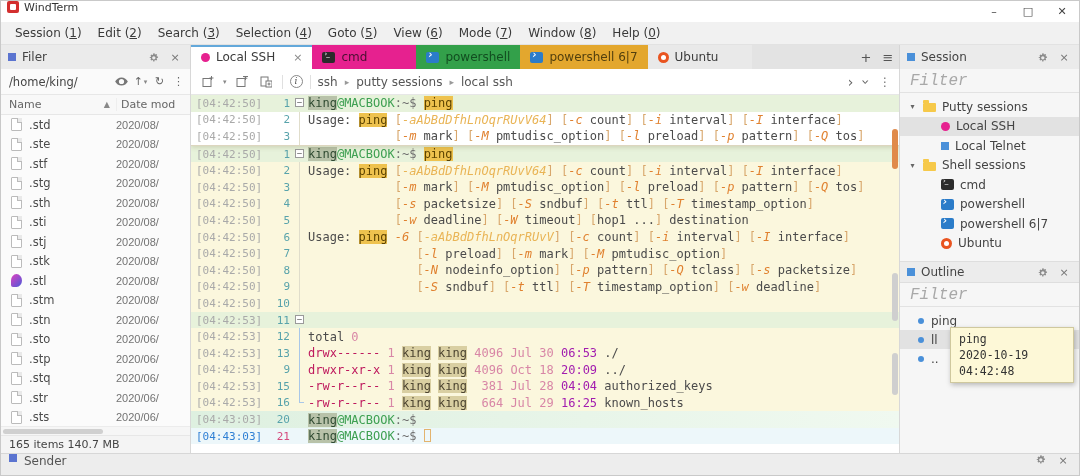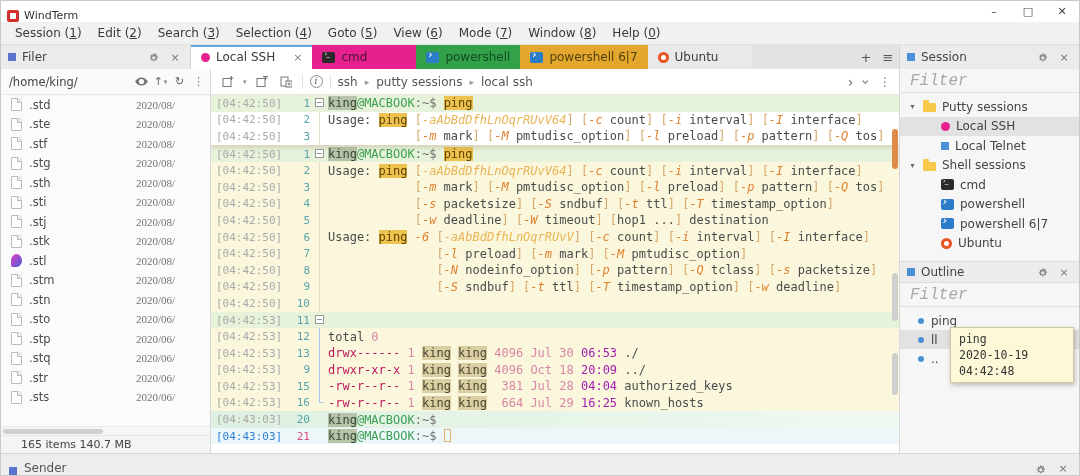--- a/index.html
+++ b/index.html
@@ -1,21 +1,21 @@
 <!DOCTYPE html>
 <html><head>
 <meta charset="utf-8">
 <style>
   *{margin:0;padding:0;box-sizing:border-box}
   html,body{width:1080px;height:476px;overflow:hidden}
   body{font-family:"DejaVu Sans",sans-serif;background:#fff;color:#333;position:relative}
   .app{width:1080px;height:476px;display:flex;flex-direction:column;border:1px solid #c9c9c9;background:#fff}
 
   
-  .titlebar{height:21px;display:flex;align-items:flex-end;background:#fff;padding-left:6px;flex:none}
+  .titlebar{height:21px;display:flex;align-items:flex-start;background:#fff;padding-left:6px;flex:none}
   .logo{width:12px;height:12px;background:#d32f2f;border-radius:2px;position:relative;margin-right:5px;flex:none}
   .logo::after{content:"";position:absolute;left:3px;top:3px;width:6px;height:6px;background:#fff;border-radius:1px}
   .wtitle{font-size:11px;color:#333}
   .wbtns{margin-left:auto;display:flex;height:100%}
   .wbtn{width:34px;display:flex;align-items:center;justify-content:center;font-size:11px;color:#444}
 
   
   .menubar{height:23px;background:#f1f1f1;border-bottom:1px solid #e2e2e2;display:flex;align-items:center;padding-left:6px;font-size:12px;color:#3a3a3a;flex:none}
   .mitem{padding:2px 8px;white-space:nowrap}
   .mitem u{text-decoration:underline}
@@ -45,40 +45,40 @@
   .ticon-ubuntu{width:11px;height:11px;border-radius:50%;background:#e95420;position:relative}
   .ticon-ubuntu::after{content:"";position:absolute;inset:3px;background:#fff;border-radius:50%}
   .ticon-folder{width:13px;height:9px;background:#f6c94a;border-radius:1px;position:relative;margin-top:2px}
   .ticon-folder::before{content:"";position:absolute;top:-3px;left:0;width:6px;height:3px;background:#f6c94a;border-radius:1px 1px 0 0}
   .ticon-dot-blue{width:6px;height:6px;border-radius:50%;background:#4a90d9}
 
   
   .mainrow{display:flex;flex:1;min-height:0}
 
   
-  .filer{width:210px;flex:none;border-right:1px solid #d8d8d8;display:flex;flex-direction:column;background:#fbfbfb}
+  .filer{width:190px;flex:none;border-right:1px solid #d8d8d8;display:flex;flex-direction:column;background:#fbfbfb}
   .pathbar{height:26px;display:flex;align-items:center;padding:0 3px 0 8px;border-bottom:1px solid #e7e7e7;background:#fafafa;gap:2px}
   .pathbar input{flex:1;min-width:0;border:0;background:transparent;font-family:"DejaVu Sans",sans-serif;font-size:11.5px;color:#444}
   .pico{width:17px;text-align:center;color:#666;font-size:11px;flex:none;display:flex;align-items:center;justify-content:center;gap:1px}
   .caret{font-size:7px;color:#888}
   .fhdr{height:20px;display:flex;align-items:center;font-size:11px;color:#666;border-bottom:1px solid #e7e7e7;background:#f8f8f8}
   .fhdr .c1{flex:1;padding-left:8px;display:flex;align-items:center;gap:4px}
   .fhdr .c2{width:74px;border-left:1px solid #eee;padding-left:4px}
   .sort{font-size:8px;color:#888;margin-left:auto;margin-right:6px}
   .flist{flex:1;overflow:hidden}
   .frow{height:19.5px;display:flex;align-items:center;font-size:12px;color:#555}
   .ficon{width:11px;height:13px;background:#fff;border:1px solid #bbb;border-radius:1px;position:relative;margin:0 7px 0 10px;flex:none}
   .ficon::after{content:"";position:absolute;top:-1px;right:-1px;width:4px;height:4px;background:#e9e9e9;border-left:1px solid #bbb;border-bottom:1px solid #bbb}
   .ficon.stl{background:linear-gradient(135deg,#e040c0,#4a5ad9);border:none;border-radius:50% 50% 50% 2px}
   .ficon.stl::after{display:none}
   .fname{flex:1;font-size:11.5px;color:#4c4c4c}
-  .fdate{width:74px;color:#737373;font-size:11px;font-family:Liberation Serif, serif}
+  .fdate{width:74px;color:#737373;font-size:11px;font-family:Liberation Sans, sans-serif}
   .hscroll{height:9px;border-top:1px solid #ececec;background:#f6f6f6;position:relative;flex:none}
   .hthumb{position:absolute;left:2px;top:2px;width:100px;height:5px;background:#d0d0d0;border-radius:3px}
-  .fstatus{height:18px;display:flex;align-items:center;padding-left:20px;font-size:11px;color:#444;background:#f4f4f4;border-top:1px solid #e7e7e7;flex:none}
+  .fstatus{height:18px;display:flex;align-items:center;padding-left:8px;font-size:11px;color:#444;background:#f4f4f4;border-top:1px solid #e7e7e7;flex:none}
 
   
   .terminal{flex:1;min-width:0;display:flex;flex-direction:column;background:#fff;position:relative}
   .ttoolbar{height:26px;flex:none;display:flex;align-items:center;border-bottom:1px solid #e7e7e7;padding:0 8px;gap:7px;font-size:12px;color:#555;background:#fff}
   .tsep{width:1px;height:14px;background:#e0e0e0}
   .iinfo{width:13px;height:13px;border:1px solid #888;border-radius:50%;font-size:9px;line-height:11px;text-align:center;color:#555;font-style:italic;font-family:"DejaVu Serif",serif}
   .crumb{display:flex;align-items:center;gap:7px;color:#555}
   .crumb .csep{color:#999;font-size:9px}
   .trail{margin-left:auto;display:flex;align-items:center;gap:10px;color:#777}
   .chev{font-size:14px;color:#666}
@@ -130,21 +130,21 @@
   .trow{height:19.5px;display:flex;align-items:center;color:#444;gap:6px}
   .trow.sel{background:#e2e2e2}
   .tarrow{width:9px;font-size:8px;color:#666;flex:none;text-align:center}
   .ohead{height:22px;flex:none;display:flex;align-items:center;background:#ececec;border-top:1px solid #dedede;border-bottom:1px solid #dedede;padding:0 7px;gap:6px;color:#444;margin-top:8px;font-size:12px}
   .olist{padding-top:4px}
   .orow{height:19px;display:flex;align-items:center;gap:7px;color:#444;padding-left:18px}
   .orow.sel{background:#e2e2e2}
   .tooltip{position:absolute;left:50px;top:258px;right:5px;background:#fdf8d7;border:1px solid #cfc89e;box-shadow:1px 2px 5px rgba(0,0,0,.25);padding:3px 8px;font-size:11.5px;color:#333;z-index:6;line-height:16px;font-family:"DejaVu Sans Mono",monospace}
 
   
-  .senderbar{height:22px;flex:none;background:#ededed;border-top:1px solid #d7d7d7;display:flex;align-items:flex-end;padding:0 8px;gap:7px;font-size:12px;color:#555}
+  .senderbar{height:22px;flex:none;background:#ededed;border-top:1px solid #d7d7d7;display:flex;align-items:flex-start;padding:0 8px;gap:7px;font-size:12px;color:#555}
   .senderbar .sp{flex:1}
   svg{display:block}
 </style>
 </head>
 <body>
 
 <div class="app">
 
   <div class="titlebar">
     <span class="logo"></span>
@@ -224,20 +224,27 @@
       <div class="pathbar">
         <input value="/home/king/" style="">
         <span class="pico eye">
             <svg width="13" height="9" viewBox="0 0 16 10">
               <path fill="#777" d="M8 0C4.5 0 1.6 2.2.2 5c1.4 2.8 4.3 5 7.8 5s6.4-2.2 7.8-5C14.4 2.2 11.5 0 8 0zm0 8.2A3.2 3.2 0 1 1 8 1.8a3.2 3.2 0 0 1 0 6.4z"></path>
             </svg>
           </span>
         <span class="pico">↑<span class="caret">▾</span></span>
         <span class="pico">↻</span>
         <span class="pico">⋮</span>
+      </div>
+      <div class="fhdr">
+        <span class="c1">
+            <span>Name</span>
+            <span class="sort">▲</span>
+          </span>
+        <span class="c2">Date mod</span>
       </div>
       <div class="flist" id="filelist">
           <div class="frow">
             <span class="ficon"></span>
             <span class="fname">.std</span>
             <span class="fdate">2020/08/</span>
           </div>
           <div class="frow">
             <span class="ficon"></span>
             <span class="fname">.ste</span>

